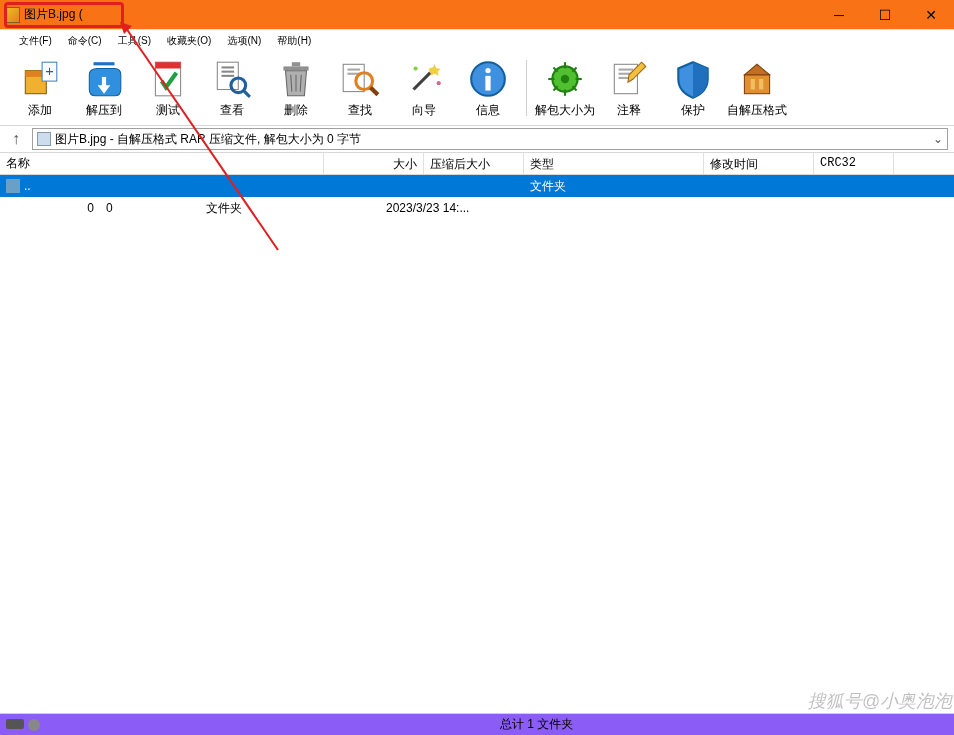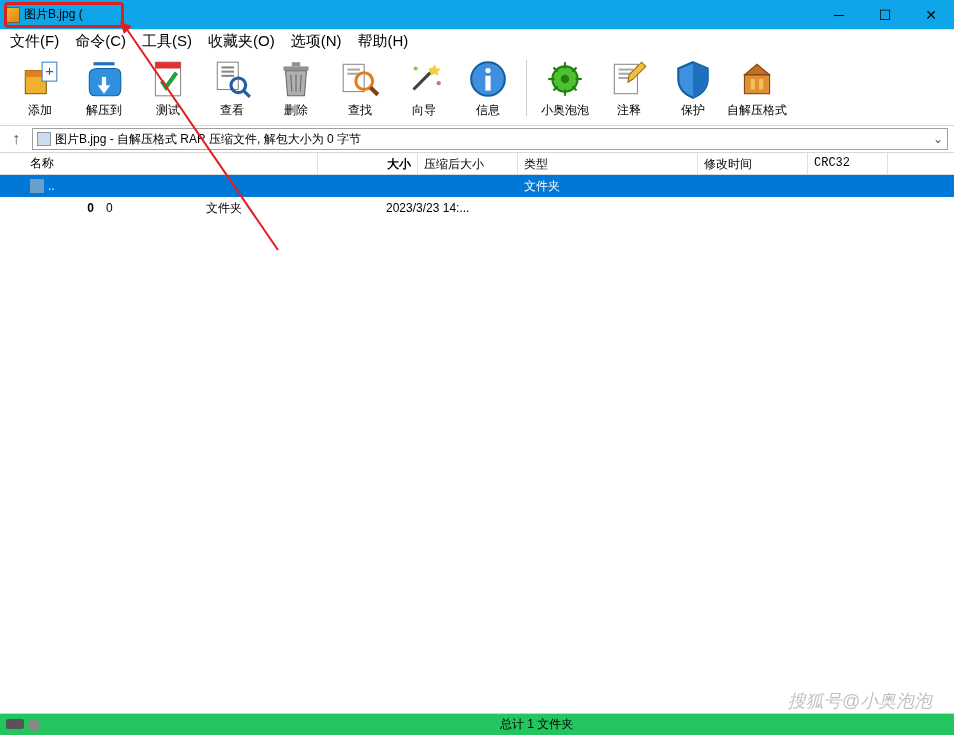--- a/index.html
+++ b/index.html
@@ -1,24 +1,24 @@
 <!DOCTYPE html>
 <html><head>
 <meta charset="utf-8">
 <style>
 * { box-sizing: border-box; margin: 0; padding: 0; }
 body { font-family: "Microsoft YaHei", "Segoe UI", sans-serif; font-size: 13px; background: #fff; width: 954px; height: 735px; position: relative; overflow: hidden; }
 
-.titlebar { height: 30px; display: flex; align-items: center; padding: 0 4px; background: #0ea5e9; border-bottom: 1px solid #e0e0e0; position: relative; }
+.titlebar { height: 30px; display: flex; align-items: center; padding: 0 4px; background: #f97316; border-bottom: 1px solid #e0e0e0; position: relative; }
 .titlebar-icon { width: 16px; height: 16px; margin-right: 4px; background: linear-gradient(135deg,#f0c020,#e08020); border: 1px solid #806020; display: inline-block; }
 .titlebar-title { font-size: 12px; color: #000; }
 .titlebar-controls { position: absolute; right: 0; top: 0; display: flex; }
 .tb-btn { width: 46px; height: 30px; display: flex; align-items: center; justify-content: center; font-size: 14px; color: #000; }
 
-.menubar { height: 22px; display: flex; align-items: center; padding: 0 2px; background: #fff; font-size: 15px; }
+.menubar { height: 22px; display: flex; align-items: center; padding: 0 11px; background: #fff; font-size: 10px; }
 .menu-item { padding: 2px 8px; color: #000; }
 
 .toolbar { display: flex; align-items: flex-start; padding: 4px 8px; gap: 0; background: #fff; border-bottom: 1px solid #d8d8d8; }
 .tool-btn { display: flex; flex-direction: column; align-items: center; width: 64px; padding: 2px 0; font-size: 12px; }
 .tool-btn .ticon { width: 42px; height: 42px; margin-bottom: 2px; display: flex; align-items: center; justify-content: center; }
 .tool-sep { width: 1px; height: 56px; background: #d0d0d0; margin: 4px 6px; }
 
 .pathbar { display: flex; align-items: center; padding: 2px 6px; gap: 6px; border-bottom: 1px solid #d8d8d8; }
 .up-btn { width: 20px; height: 20px; display:flex;align-items:center;justify-content:center;color:#555;font-size:16px; }
 .pathbox { flex: 1; border: 1px solid #a0a0a0; height: 22px; display: flex; align-items: center; padding: 0 4px; font-size: 12px; background: #fff; position:relative; }
@@ -28,32 +28,32 @@
 .listheader { display: flex; height: 22px; background: #fff; border-bottom: 1px solid #d8d8d8; font-size: 12px; }
 .lh-cell { padding: 3px 6px; border-right: 1px solid #e0e0e0; }
 .listbody { height: 460px; overflow:auto; background:#fff; }
 .row { display: flex; height: 22px; align-items: center; font-size: 12px; }
 .row.sel { background: #0078d7; color: #fff; }
 .cell { padding: 2px 6px; overflow:hidden; white-space:nowrap; }
 .row .ricon { width:14px; height:14px; margin-right:4px; display:inline-block; vertical-align:middle; }
 .updir-icon { background:#6aa0c8; }
 .folder-icon { background:#f7d77a; border:1px solid #d0a030; }
 
-.c-name { width: 294px; display:flex;align-items:center;margin-left:24px; }
-.c-size { width: 100px; text-align: right; justify-content:flex-end;font-weight:bold; }
+.c-name { width: 324px; display:flex;align-items:center; }
+.c-size { width: 100px; text-align: right; justify-content:flex-end; }
 .c-packed { width: 100px; text-align: left; }
 .c-type { width: 180px; }
 .c-mod { width: 110px; }
 .c-crc { width: 80px; font-family: Liberation Mono, monospace; }
 
-.statusbar { position:absolute; bottom:0; left:0; right:0; height:22px; border-top:1px solid #d0d0d0; display:flex; align-items:center; font-size:12px; background:#22c55e; }
+.statusbar { position:absolute; bottom:0; left:0; right:0; height:22px; border-top:1px solid #d0d0d0; display:flex; align-items:center; font-size:12px; background:#8b5cf6; }
 .status-left { width: 500px; padding-left:6px; }
 .status-center { flex:1; }
 
-.watermark { position:absolute; bottom:22px; right:22px; font-size:18px; color:rgba(0,0,0,0.25); font-style:italic; pointer-events:none; }
+.watermark { position:absolute; bottom:22px; right:2px; font-size:18px; color:rgba(0,0,0,0.25); font-style:italic; pointer-events:none; }
 .lock-icon { position:absolute; bottom:4px; left:6px; display:flex; gap:4px; }
 .lock-icon span { width:18px;height:10px;background:#555;display:inline-block;border-radius:2px; }
 .lock-icon span.disc { width:12px;height:12px;border-radius:50%;background:#888; }
 
 .annot-box { position:absolute; top:2px; left:4px; width:120px; height:26px; border:3px solid #e02020; border-radius:4px; pointer-events:none; z-index:50; }
 .annot-arrow { position:absolute; top:20px; left:118px; width:180px; height:250px; pointer-events:none; z-index:50; }
 </style>
 </head>
 <body>
 
@@ -184,21 +184,21 @@
           <line x1="20" y1="4" x2="20" y2="10" stroke="#208010" stroke-width="2"></line>
           <line x1="20" y1="30" x2="20" y2="36" stroke="#208010" stroke-width="2"></line>
           <line x1="4" y1="20" x2="10" y2="20" stroke="#208010" stroke-width="2"></line>
           <line x1="30" y1="20" x2="36" y2="20" stroke="#208010" stroke-width="2"></line>
           <line x1="9" y1="9" x2="13" y2="13" stroke="#208010" stroke-width="2"></line>
           <line x1="27" y1="27" x2="31" y2="31" stroke="#208010" stroke-width="2"></line>
           <line x1="31" y1="9" x2="27" y2="13" stroke="#208010" stroke-width="2"></line>
           <line x1="13" y1="27" x2="9" y2="31" stroke="#208010" stroke-width="2"></line>
         </svg>
       </div>
-      <div>小奥泡泡</div>
+      <div>解包大小为</div>
     </div>
     <div class="tool-btn">
       <div class="ticon">
         <svg viewBox="0 0 40 40">
           <rect x="6" y="6" width="22" height="28" fill="#fff" stroke="#888"></rect>
           <rect x="10" y="10" width="14" height="2" fill="#aaa"></rect>
           <rect x="10" y="14" width="14" height="2" fill="#aaa"></rect>
           <rect x="10" y="18" width="10" height="2" fill="#aaa"></rect>
           <path d="M24 20 L36 8 L32 4 L20 16 L19 23 Z" fill="#f0c040" stroke="#a06010"></path>
         </svg>

